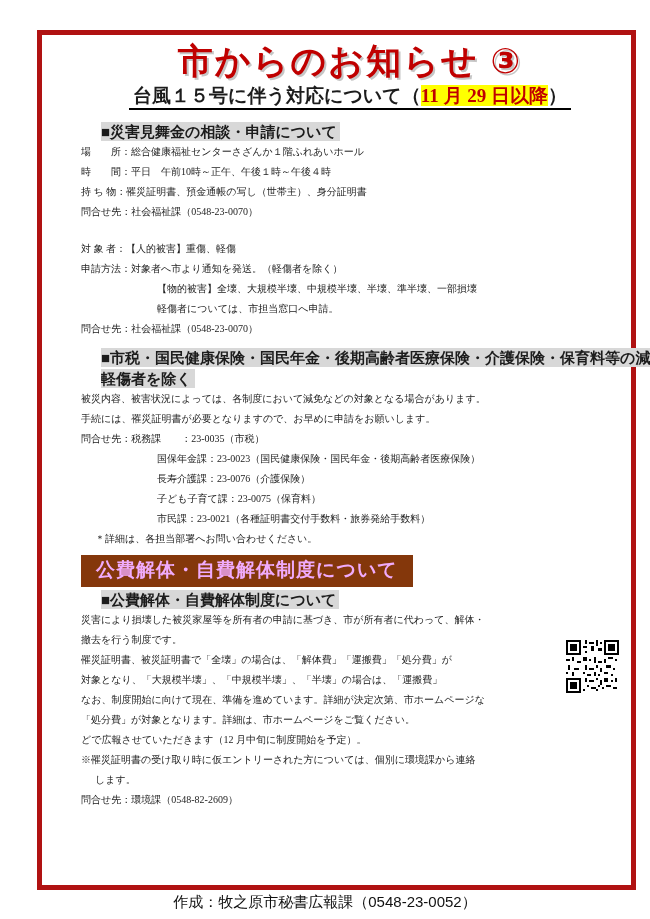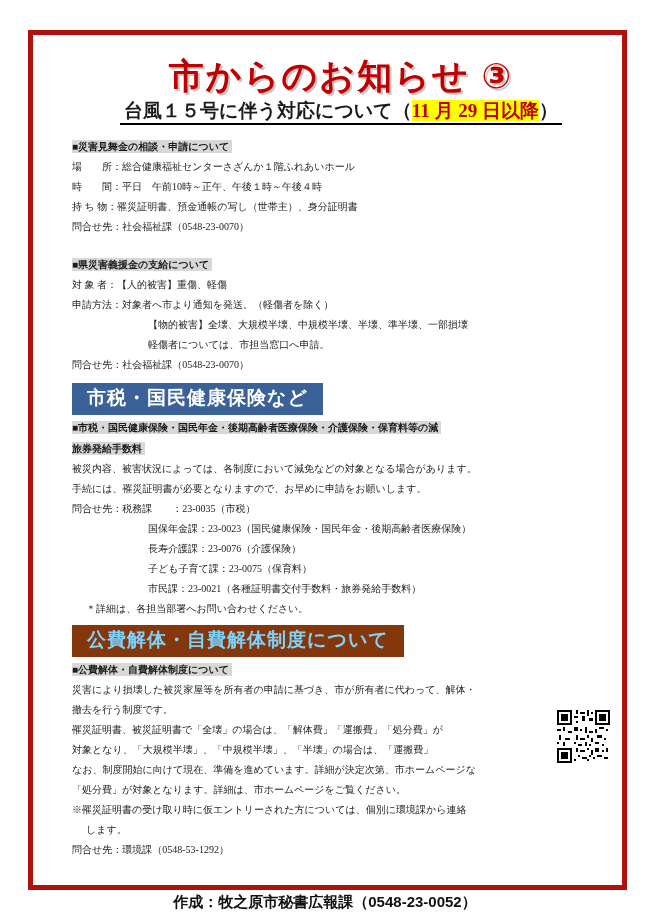--- a/index.html
+++ b/index.html
@@ -2,23 +2,23 @@
 <html><head>
 <meta charset="utf-8">
 <style>
   html,body{margin:0;padding:0;}
   body{
     width:650px;height:919px;position:relative;background:#ffffff;
     font-family:"Liberation Serif","DejaVu Serif",serif;color:#1c1c1c;
     overflow:hidden;
   }
   .frame{
-    position:absolute;left:28px;top:30px;width:599px;height:860px;
+    position:absolute;left:37px;top:30px;width:599px;height:860px;
     box-sizing:border-box;border:5px solid var(--frame-red,#b01212);
-    padding:15px 12px 0 39px;background:#fff;
+    padding:0 12px 0 39px;background:#fff;
   }
   .title{
     margin:3px 0 0 0;text-align:center;
     font-family:"Liberation Sans","DejaVu Sans",sans-serif;
     font-size:35px;line-height:46px;font-weight:bold;letter-spacing:2px;
     color:var(--title-red,#c00000);
     text-shadow:2px 2px 0 #c6c6c6;
     white-space:nowrap;
   }
   .subtitle-row{text-align:center;line-height:23px;}
@@ -27,44 +27,44 @@
     border-bottom:2px solid #000;padding:0 4px 1px 4px;white-space:nowrap;
   }
   .subtitle .hl{background:var(--highlight-yellow,#ffff00);color:var(--title-red,#d00000);}
   section{display:block;}
   .s1{margin-top:11px;}
   .s2{margin-top:17px;}
   .s3{margin-top:8px;}
   .s4{margin-top:6px;position:relative;}
   .ghead{
     font-family:"Liberation Sans","DejaVu Sans",sans-serif;
-    font-size:10px;font-weight:bold;line-height:21px;white-space:nowrap;
+    font-size:15px;font-weight:bold;line-height:21px;white-space:nowrap;margin-left:20px;
   }
   .ghead .ghl{background:var(--heading-gray,#d8d8d8);padding:1px 3px 1px 0;}
   .line{
     font-size:10px;line-height:20px;white-space:nowrap;
   }
   .ind5{padding-left:76px;}
   .ind1{padding-left:14px;}
   .banner{
     display:inline-block;
     font-family:"Liberation Sans","DejaVu Sans",sans-serif;
     font-size:19px;font-weight:bold;letter-spacing:1px;
     color:#ffffff;padding:2px 15px 4px 15px;white-space:nowrap;
   }
   .banner-blue{background:var(--banner-blue,#3a6298);}
-  .banner-brown{background:var(--banner-brown,#84370b);color:#7dd3fc;}
+  .banner-brown{background:var(--banner-brown,#84370b);color:#f0abfc;}
   .s3 .ghead,.s4 .ghead{margin-top:2px;}
   .qr{
     position:absolute;top:85px;right:0;width:53px;height:53px;display:block;
   }
   .footer{
     position:absolute;left:0;top:893px;width:650px;text-align:center;
     font-family:"Liberation Sans","DejaVu Sans",sans-serif;
-    font-size:15px;font-weight:bold;color:#111;white-space:nowrap;
+    font-size:15px;font-weight:normal;color:#111;white-space:nowrap;
   }
 </style>
 </head>
 <body style="--frame-red: #b01212; --title-red: #c00000; --highlight-yellow: #ffff00; --banner-blue: #3a6298; --banner-brown: #84370b; --heading-gray: #d8d8d8;">
 
 <div class="frame">
 
   <h1 class="title">市からのお知らせ ③</h1>
 
   <div class="subtitle-row">
@@ -73,56 +73,55 @@
 
   <section class="s1">
     <div class="ghead"><span class="ghl">■災害見舞金の相談・申請について</span></div>
     <div class="line">場　　所：総合健康福祉センターさざんか１階ふれあいホール</div>
     <div class="line">時　　間：平日　午前10時～正午、午後１時～午後４時</div>
     <div class="line">持 ち 物：罹災証明書、預金通帳の写し（世帯主）、身分証明書</div>
     <div class="line">問合せ先：社会福祉課（0548-23-0070）</div>
   </section>
 
   <section class="s2">
-    <div class="ghead"><span class="ghl">■県災害義援金の支給について</span></div>
     <div class="line">対 象 者：【人的被害】重傷、軽傷</div>
     <div class="line">申請方法：対象者へ市より通知を発送。（軽傷者を除く）</div>
     <div class="line ind5">【物的被害】全壊、大規模半壊、中規模半壊、半壊、準半壊、一部損壊</div>
     <div class="line ind5">軽傷者については、市担当窓口へ申請。</div>
     <div class="line">問合せ先：社会福祉課（0548-23-0070）</div>
   </section>
 
   <section class="s3">
-    <div><span class="banner banner-blue">市税・国民健康保険など</span></div>
     <div class="ghead">
       <span class="ghl">■市税・国民健康保険・国民年金・後期高齢者医療保険・介護保険・保育料等の減</span><br>
-      <span class="ghl">旅券発給手数料</span>
+      <span class="ghl">軽傷者を除く</span>
     </div>
     <div class="line">被災内容、被害状況によっては、各制度において減免などの対象となる場合があります。</div>
     <div class="line">手続には、罹災証明書が必要となりますので、お早めに申請をお願いします。</div>
     <div class="line">問合せ先：税務課　　：23-0035（市税）</div>
     <div class="line ind5">国保年金課：23-0023（国民健康保険・国民年金・後期高齢者医療保険）</div>
     <div class="line ind5">長寿介護課：23-0076（介護保険）</div>
     <div class="line ind5">子ども子育て課：23-0075（保育料）</div>
     <div class="line ind5">市民課：23-0021（各種証明書交付手数料・旅券発給手数料）</div>
     <div class="line ind1">＊詳細は、各担当部署へお問い合わせください。</div>
   </section>
 
   <section class="s4">
     <div><span class="banner banner-brown">公費解体・自費解体制度について</span></div>
     <div class="ghead"><span class="ghl">■公費解体・自費解体制度について</span></div>
     <div class="line">災害により損壊した被災家屋等を所有者の申請に基づき、市が所有者に代わって、解体・</div>
     <div class="line">撤去を行う制度です。</div>
     <div class="line">罹災証明書、被災証明書で「全壊」の場合は、「解体費」「運搬費」「処分費」が</div>
     <div class="line">対象となり、「大規模半壊」、「中規模半壊」、「半壊」の場合は、「運搬費」</div>
     <div class="line">なお、制度開始に向けて現在、準備を進めています。詳細が決定次第、市ホームページな</div>
     <div class="line">「処分費」が対象となります。詳細は、市ホームページをご覧ください。</div>
+    <div class="line">どで広報させていただきます（12 月中旬に制度開始を予定）。</div>
     <div class="line">※罹災証明書の受け取り時に仮エントリーされた方については、個別に環境課から連絡</div>
     <div class="line ind1">します。</div>
-    <div class="line">問合せ先：環境課（0548-53-1292）</div>
+    <div class="line">問合せ先：環境課（0548-82-2609）</div>
 
     <svg class="qr" viewBox="0 0 25 25" xmlns="http://www.w3.org/2000/svg" shape-rendering="crispEdges">
       <rect x="0" y="0" width="25" height="25" fill="#ffffff"></rect>
       <g fill="#000000">
         <rect x="0" y="0" width="7" height="7"></rect>
           <rect x="18" y="0" width="7" height="7"></rect>
           <rect x="0" y="18" width="7" height="7"></rect>
       </g>
       <g fill="#ffffff">
         <rect x="1" y="1" width="5" height="5"></rect>

